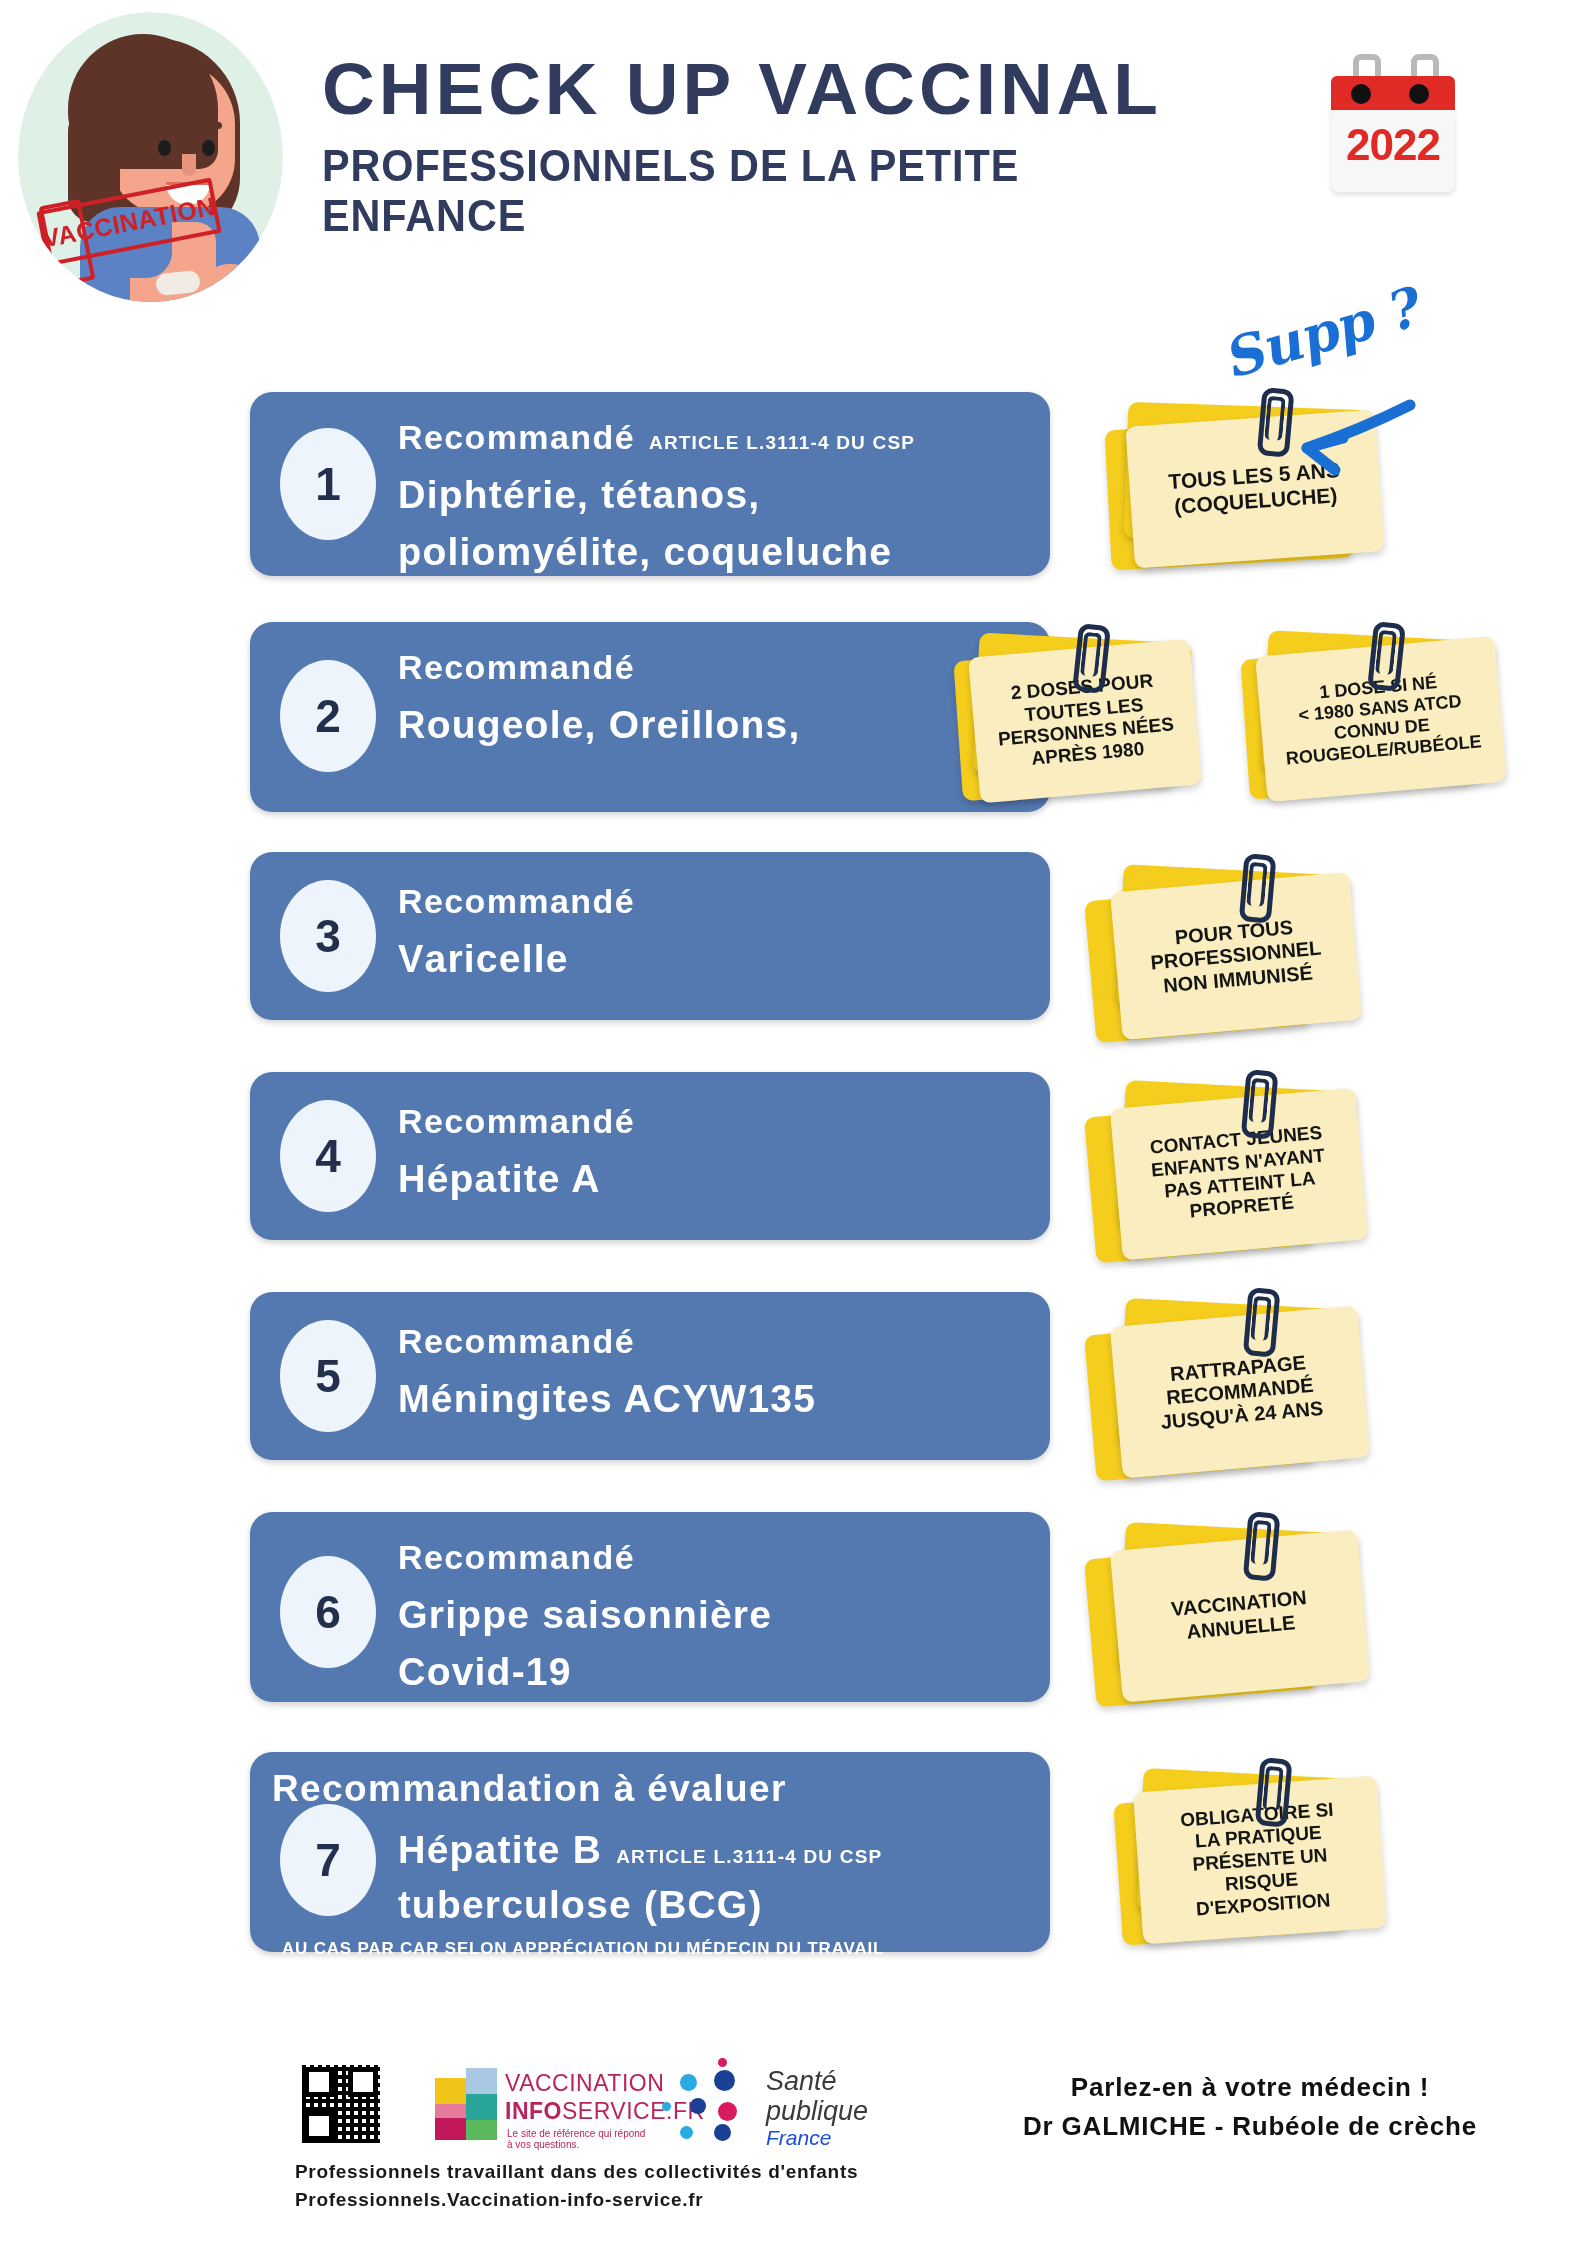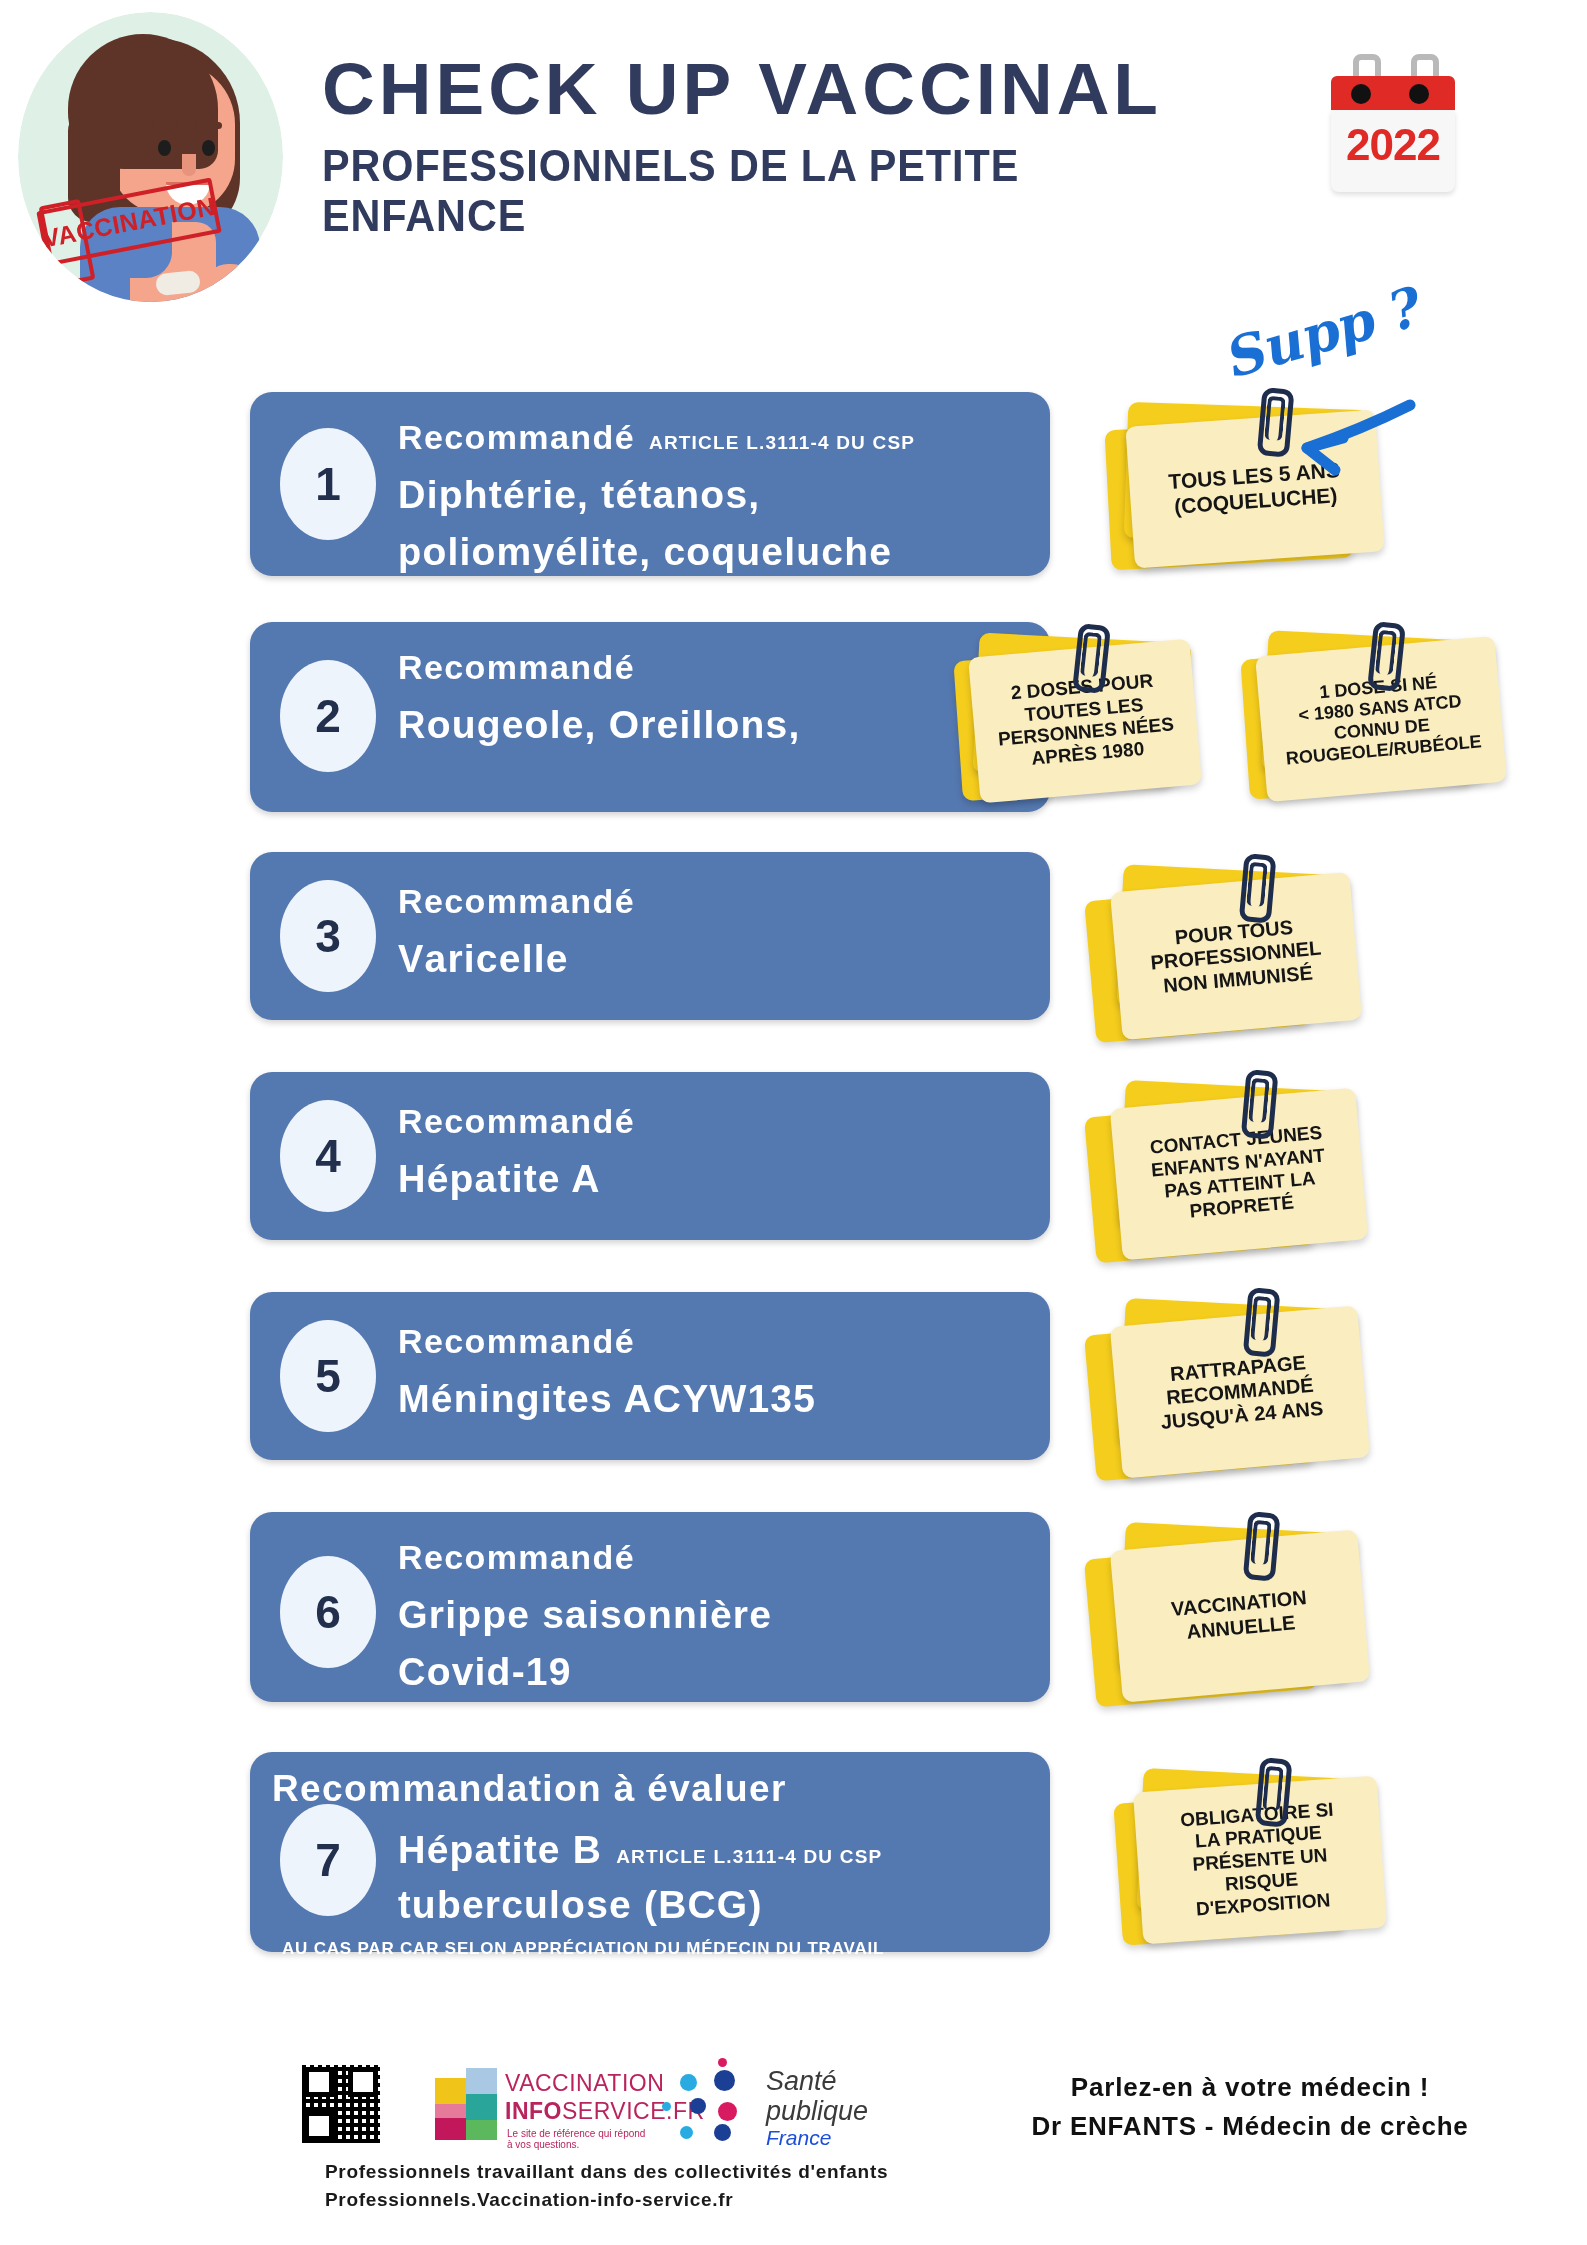--- a/index.html
+++ b/index.html
@@ -188,21 +188,21 @@
 
   .spf{position:absolute;left:658px;top:18px;width:220px;height:92px;font-style:italic;}
   .spf-dot{position:absolute;border-radius:50%;}
   .spf-txt1{position:absolute;left:108px;top:8px;font-size:27px;color:#3b3b3b;font-family:"Liberation Sans",sans-serif;}
   .spf-txt2{position:absolute;left:108px;top:38px;font-size:27px;color:#3b3b3b;font-family:"Liberation Sans",sans-serif;}
   .spf-txt3{position:absolute;left:108px;top:68px;font-size:21px;color:#1d4ed8;font-family:"Liberation Sans",sans-serif;}
 
   .foot-left{
     position:absolute;left:295px;top:118px;width:700px;
     font-size:19px;font-weight:bold;color:#1a1a1a;letter-spacing:.7px;
-    line-height:1.45;font-family:"Liberation Sans",sans-serif;margin-left:30px;
+    line-height:1.45;font-family:"Liberation Sans",sans-serif;
   }
   .foot-right{
     position:absolute;left:985px;top:28px;width:530px;text-align:center;
     font-size:26px;font-weight:bold;color:#111;letter-spacing:.8px;
     line-height:1.5;font-family:"Liberation Sans",sans-serif;
   }
 </style>
 </head>
 <body>
 
@@ -472,17 +472,17 @@
       <div class="spf-txt3">France</div>
     </div>
 
     <div class="foot-left">
       <div>Professionnels travaillant dans des collectivités d'enfants</div>
       <div>Professionnels.Vaccination-info-service.fr</div>
     </div>
 
     <div class="foot-right">
       <div>Parlez-en à votre médecin !</div>
-      <div>Dr ENFANTS - Médecin de crèche</div>
+      <div>Dr GALMICHE - Rubéole de crèche</div>
     </div>
   </div>
 
 </div>
 
 </body></html>

